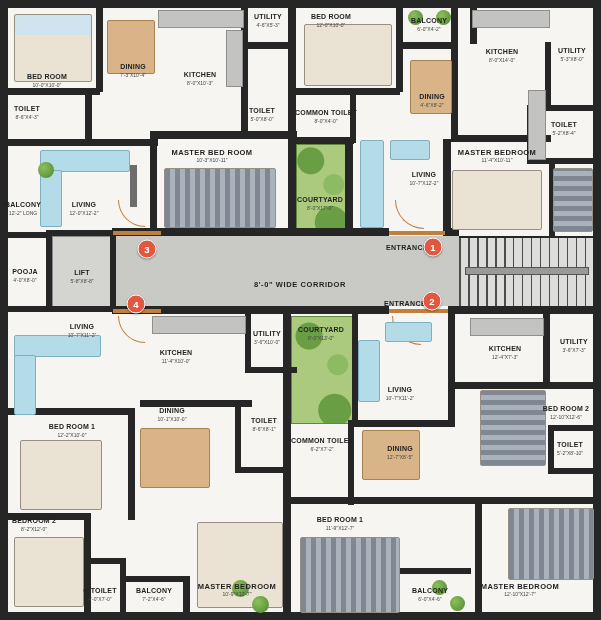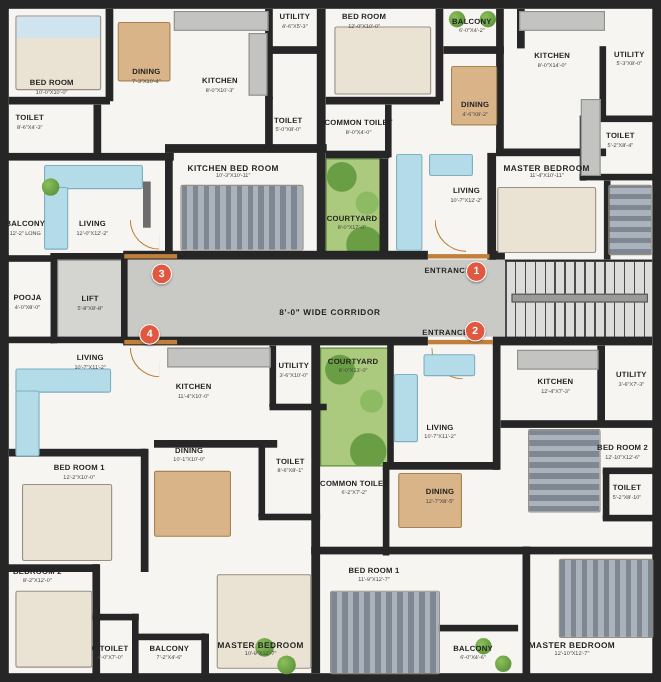--- a/index.html
+++ b/index.html
@@ -199,21 +199,21 @@
     </div>
   <div class="room-label" style="left:268px;top:20px;">
       <span class="nm">UTILITY</span>
       <span class="dm">4'-6"X5'-3"</span>
     </div>
   <div class="room-label" style="left:262px;top:114px;">
       <span class="nm">TOILET</span>
       <span class="dm">5'-0"X8'-0"</span>
     </div>
   <div class="room-label big" style="left:212px;top:156px;">
-      <span class="nm">KITCHEN BED ROOM</span>
+      <span class="nm">MASTER BED ROOM</span>
       <span class="dm">10'-3"X10'-11"</span>
     </div>
   <div class="room-label" style="left:23px;top:208px;">
       <span class="nm">BALCONY</span>
       <span class="dm">12'-2" LONG</span>
     </div>
   <div class="room-label" style="left:84px;top:208px;">
       <span class="nm">LIVING</span>
       <span class="dm">12'-0"X12'-2"</span>
     </div>

